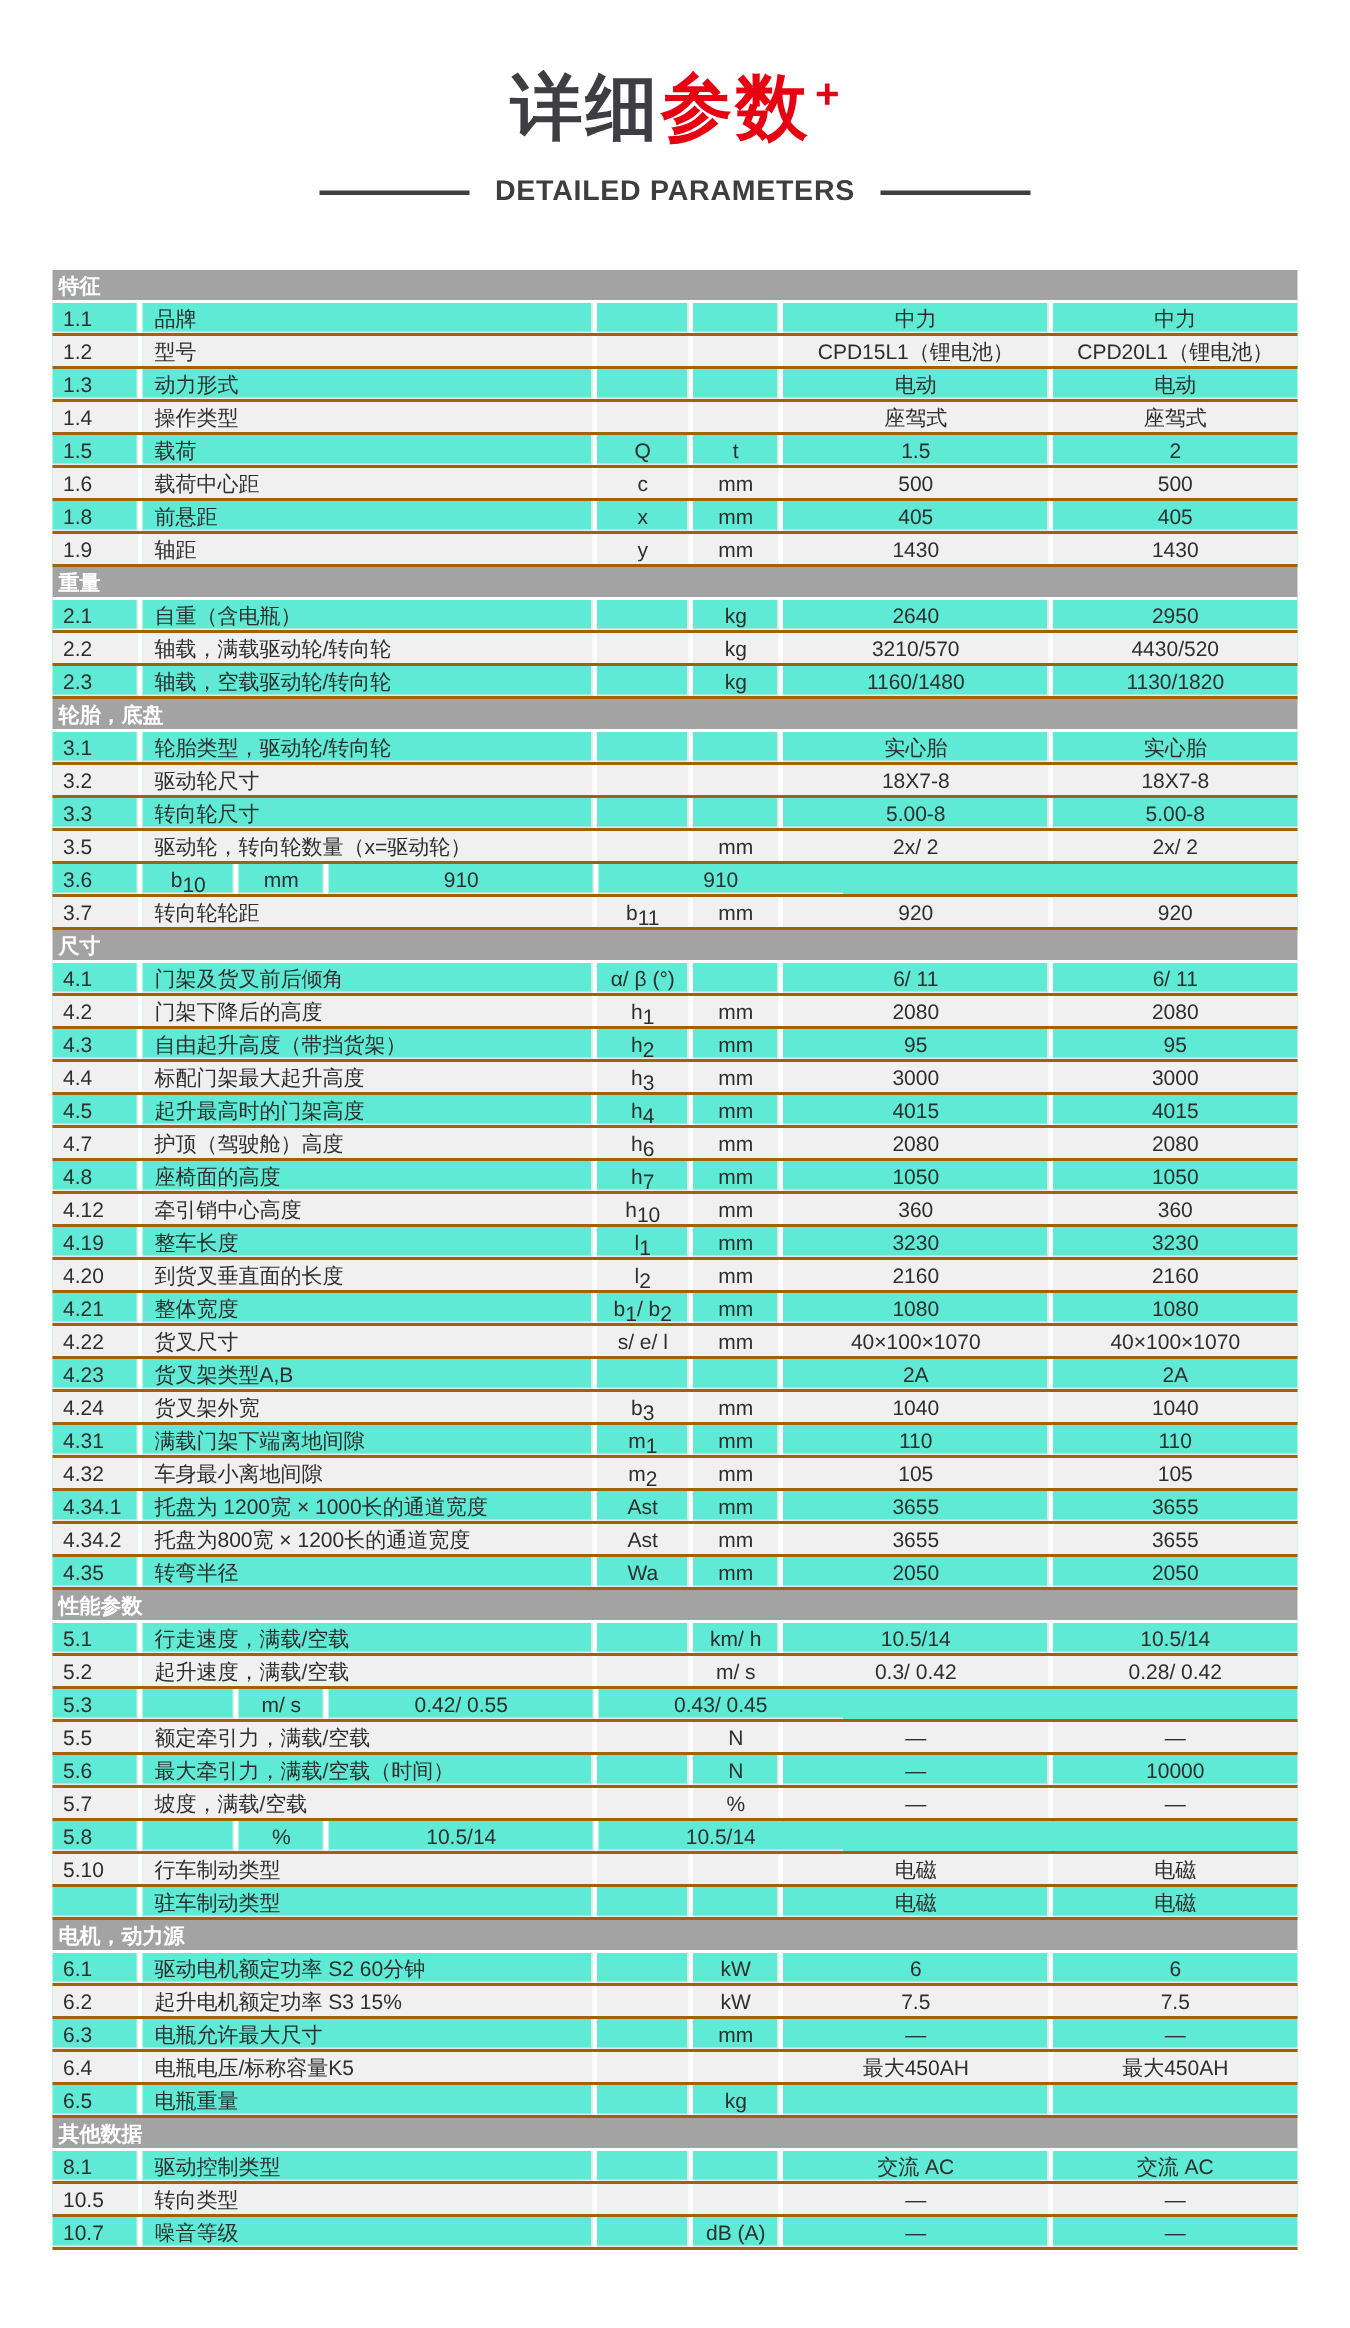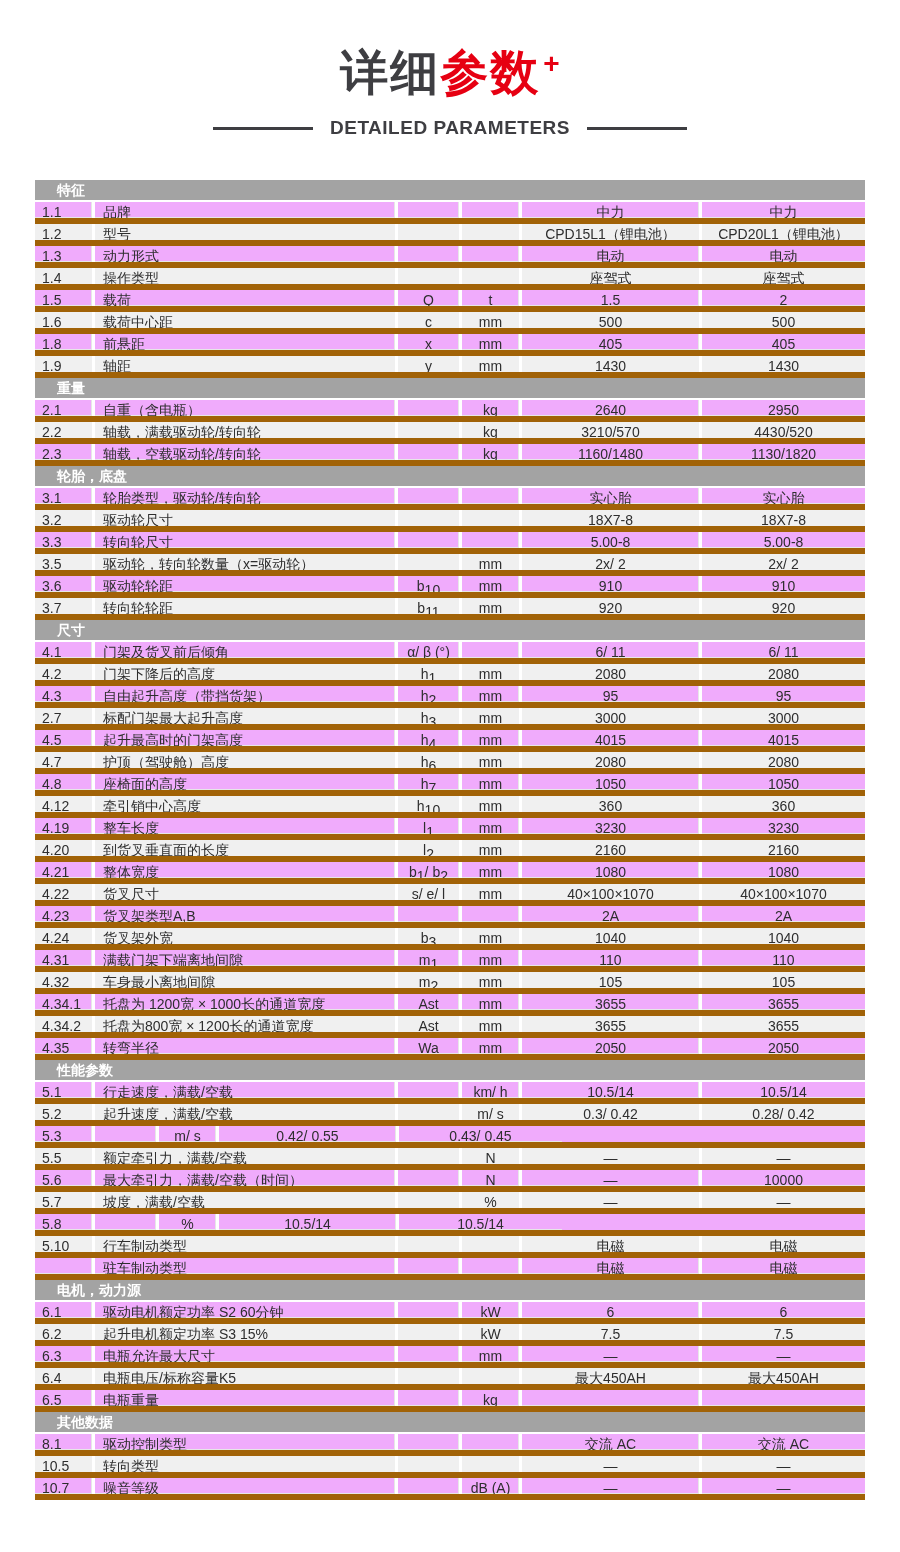--- a/index.html
+++ b/index.html
@@ -36,25 +36,25 @@
     font-size:19px;font-weight:bold;letter-spacing:0.5px;color:var(--title-dark);
     white-space:nowrap;
   }
   
   .spec-table{
     position:absolute;top:180px;left:35px;width:830px;font-size:14px;
   }
   .sec-header{
     box-sizing:border-box;height:22px;line-height:20px;
     border-bottom:2px solid #fff;background:var(--sec-bg);
-    color:#ffffff;font-weight:bold;padding-left:22px;
+    color:#ffffff;font-weight:bold;padding-left:4px;
   }
   .row{
     display:flex;box-sizing:border-box;height:22px;line-height:20px;
-    border-bottom:6px solid #a16207;background:#f0abfc;
+    border-bottom:2px solid #a16207;background:#5eead4;
   }
   .row.alt .cell{background:var(--row-alt);}
   .cell{
     box-sizing:border-box;height:100%;overflow:hidden;white-space:nowrap;
     border-right:3px solid #fff;background:transparent;
   }
   .row:not(.alt) .cell{
     box-shadow:inset -1px 0 0 #e7e7e7, inset 0 -1px 0 #e7e7e7;
   }
   .row:not(.alt) .cell:last-child{
@@ -198,21 +198,20 @@
     <div class="row alt">
       <div class="cell c-no">3.5</div>
       <div class="cell c-name">驱动轮，转向轮数量（x=驱动轮）</div>
       <div class="cell c-sym"></div>
       <div class="cell c-unit">mm</div>
       <div class="cell c-v1">2x/ 2</div>
       <div class="cell c-v2">2x/ 2</div>
     </div>
     <div class="row">
       <div class="cell c-no">3.6</div>
-      <div class="cell c-name">驱动轮轮距</div>
       <div class="cell c-sym">b<sub>10</sub></div>
       <div class="cell c-unit">mm</div>
       <div class="cell c-v1">910</div>
       <div class="cell c-v2">910</div>
     </div>
     <div class="row alt">
       <div class="cell c-no">3.7</div>
       <div class="cell c-name">转向轮轮距</div>
       <div class="cell c-sym">b<sub>11</sub></div>
       <div class="cell c-unit">mm</div>
@@ -238,21 +237,21 @@
     </div>
     <div class="row">
       <div class="cell c-no">4.3</div>
       <div class="cell c-name">自由起升高度（带挡货架）</div>
       <div class="cell c-sym">h<sub>2</sub></div>
       <div class="cell c-unit">mm</div>
       <div class="cell c-v1">95</div>
       <div class="cell c-v2">95</div>
     </div>
     <div class="row alt">
-      <div class="cell c-no">2.7</div>
+      <div class="cell c-no">4.4</div>
       <div class="cell c-name">标配门架最大起升高度</div>
       <div class="cell c-sym">h<sub>3</sub></div>
       <div class="cell c-unit">mm</div>
       <div class="cell c-v1">3000</div>
       <div class="cell c-v2">3000</div>
     </div>
     <div class="row">
       <div class="cell c-no">4.5</div>
       <div class="cell c-name">起升最高时的门架高度</div>
       <div class="cell c-sym">h<sub>4</sub></div>

